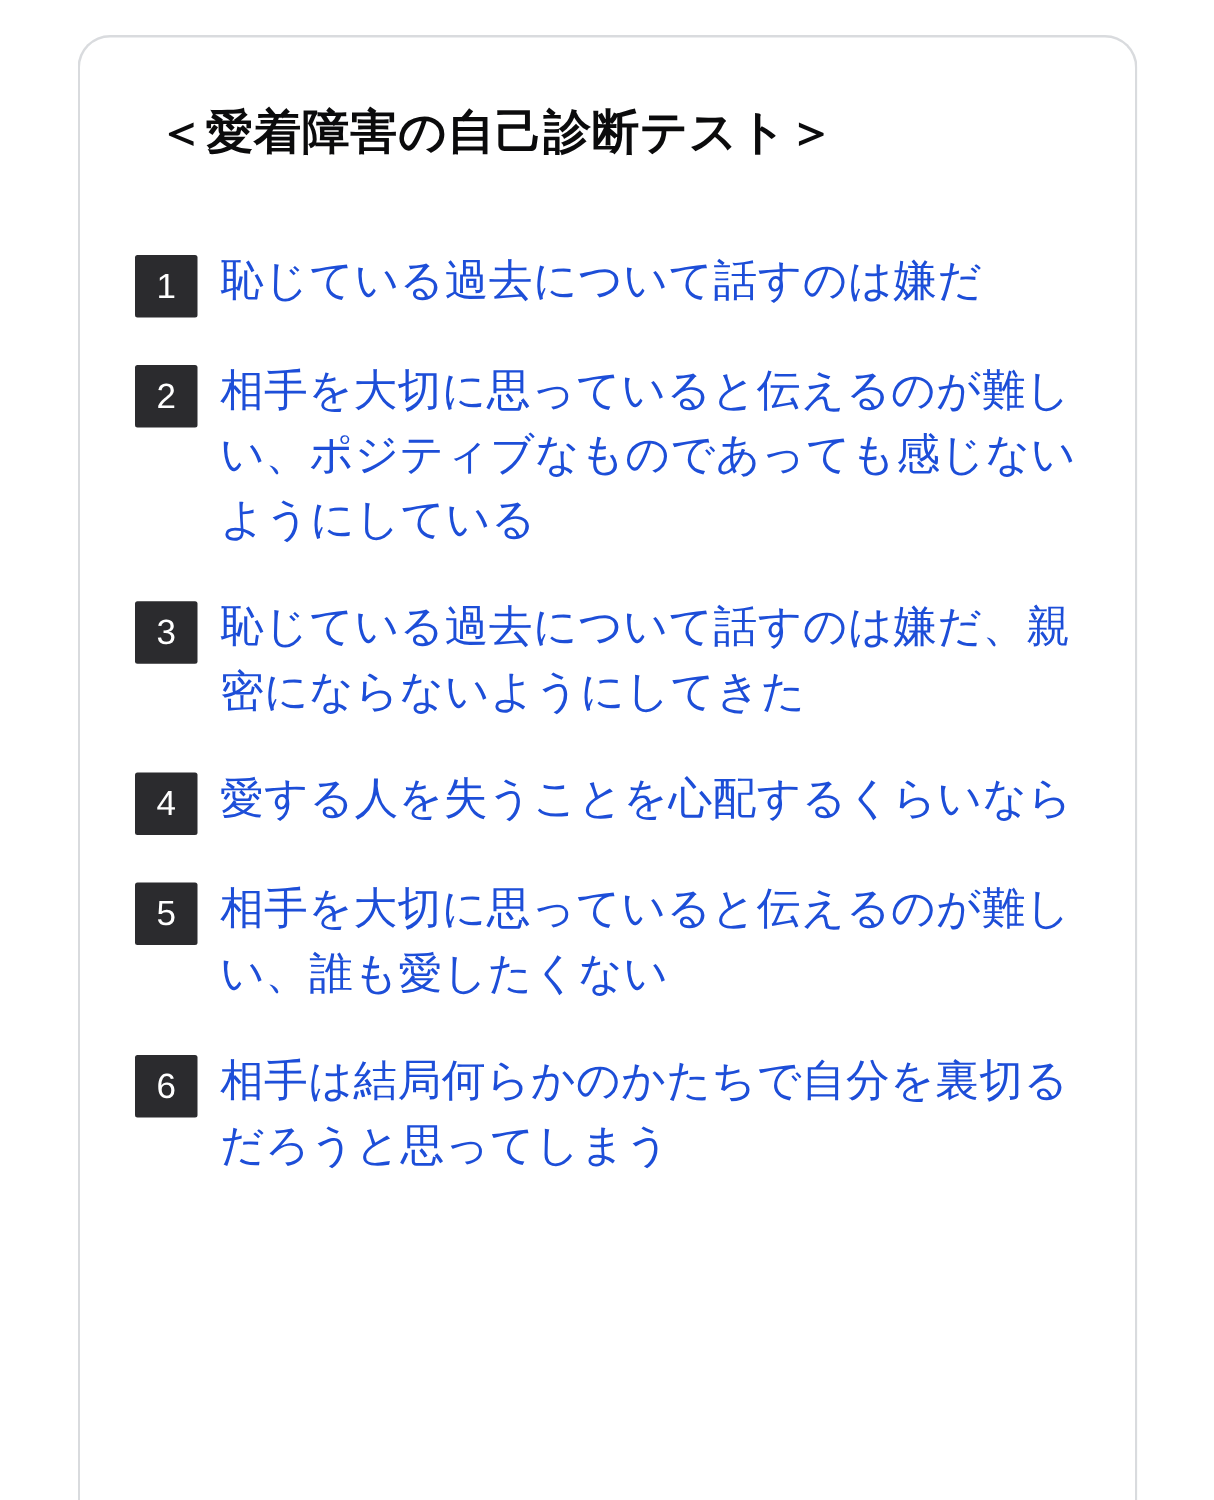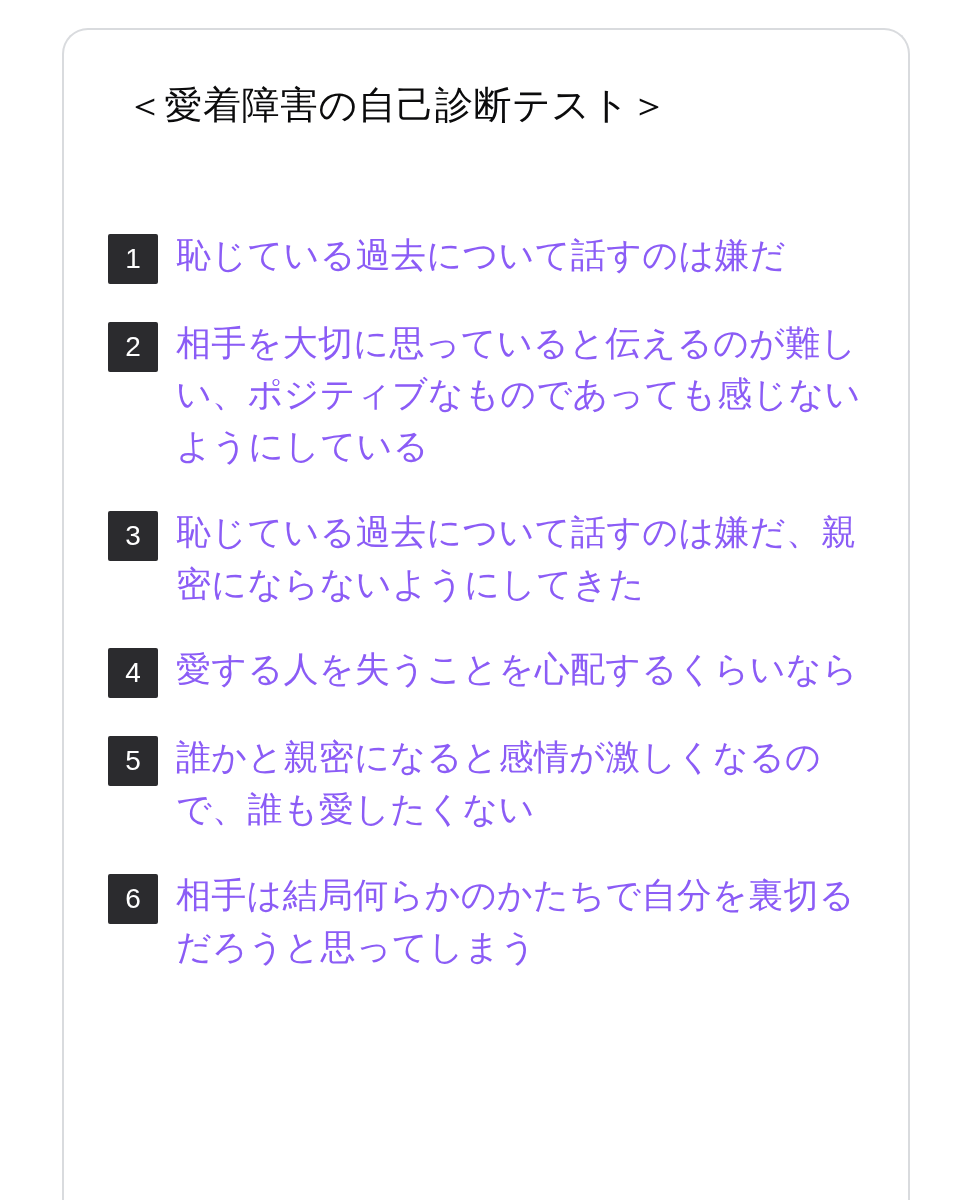--- a/index.html
+++ b/index.html
@@ -28,22 +28,22 @@
     overflow: hidden;
   }
   .card-inner {
     padding: 52px 44px 0 44px;
   }
   .doc-title {
     font-size: 38px;
     line-height: 1.25;
     color: #0b0b0c;
     letter-spacing: 0.5px;
-    font-weight: 400;
-    margin: 0 0 100px 18px;
+    font-weight: 700;
+    margin: 0 0 70px 18px;
     white-space: nowrap;
   }
   .item-list {
     margin: 0;
     padding: 0;
     list-style: none;
   }
   .item {
     display: flex;
     align-items: flex-start;
@@ -60,21 +60,21 @@
     text-align: center;
     font-family: "Liberation Sans", sans-serif;
     margin-right: 18px;
     margin-top: 4px;
     border-radius: 2px;
   }
   .item-text {
     flex: 1 1 auto;
     font-size: 35px;
     line-height: 1.48;
-    color: #8b5cf6;
+    color: #1d4ed8;
     letter-spacing: 0.3px;
     word-break: break-all;
   }
 </style>
 </head>
 <body>
 
 <div class="card">
   <div class="card-inner">
     <h1 class="doc-title">＜愛着障害の自己診断テスト＞</h1>
@@ -90,21 +90,21 @@
       <li class="item">
         <span class="item-num">3</span>
         <span class="item-text">恥じている過去について話すのは嫌だ、親密にならないようにしてきた</span>
       </li>
       <li class="item">
         <span class="item-num">4</span>
         <span class="item-text">愛する人を失うことを心配するくらいなら</span>
       </li>
       <li class="item">
         <span class="item-num">5</span>
-        <span class="item-text">誰かと親密になると感情が激しくなるので、誰も愛したくない</span>
+        <span class="item-text">相手を大切に思っていると伝えるのが難しい、誰も愛したくない</span>
       </li>
       <li class="item">
         <span class="item-num">6</span>
         <span class="item-text">相手は結局何らかのかたちで自分を裏切るだろうと思ってしまう</span>
       </li>
     </ul>
   </div>
 </div>
 
 </body></html>

